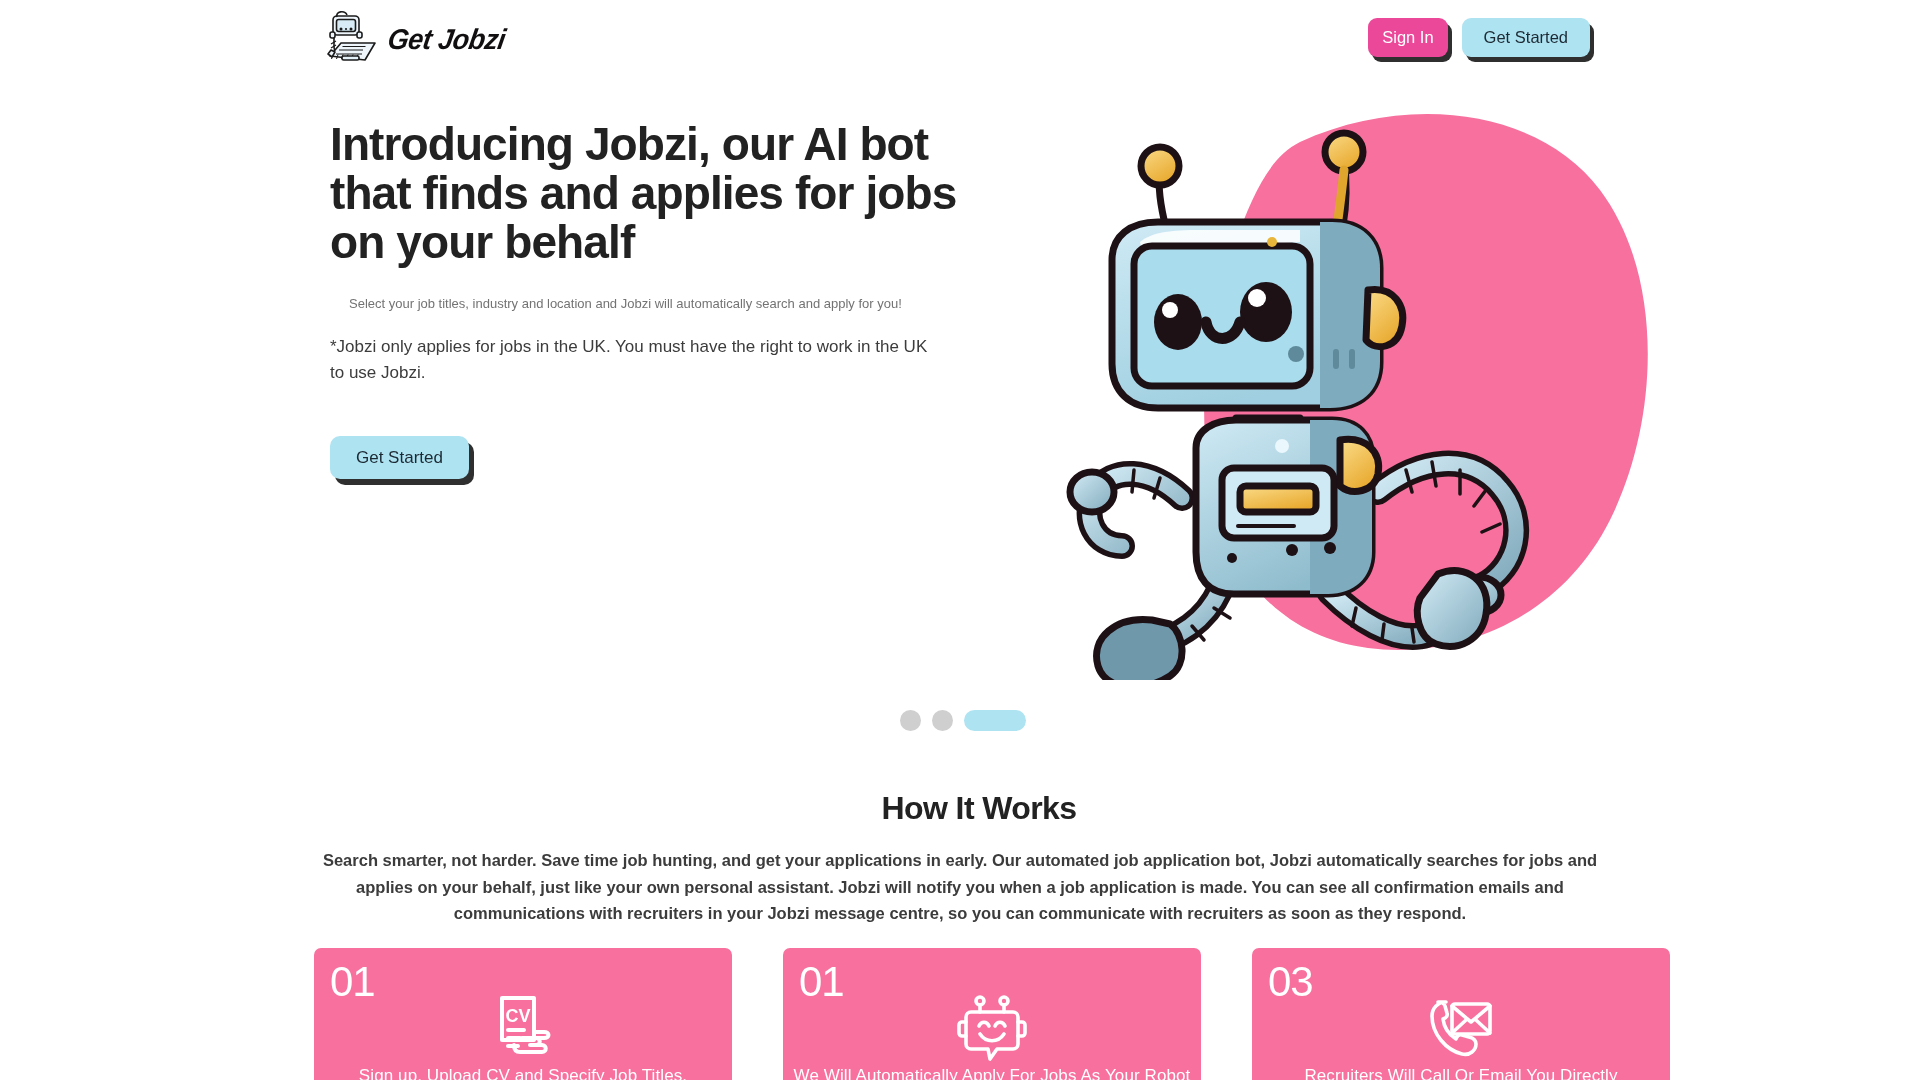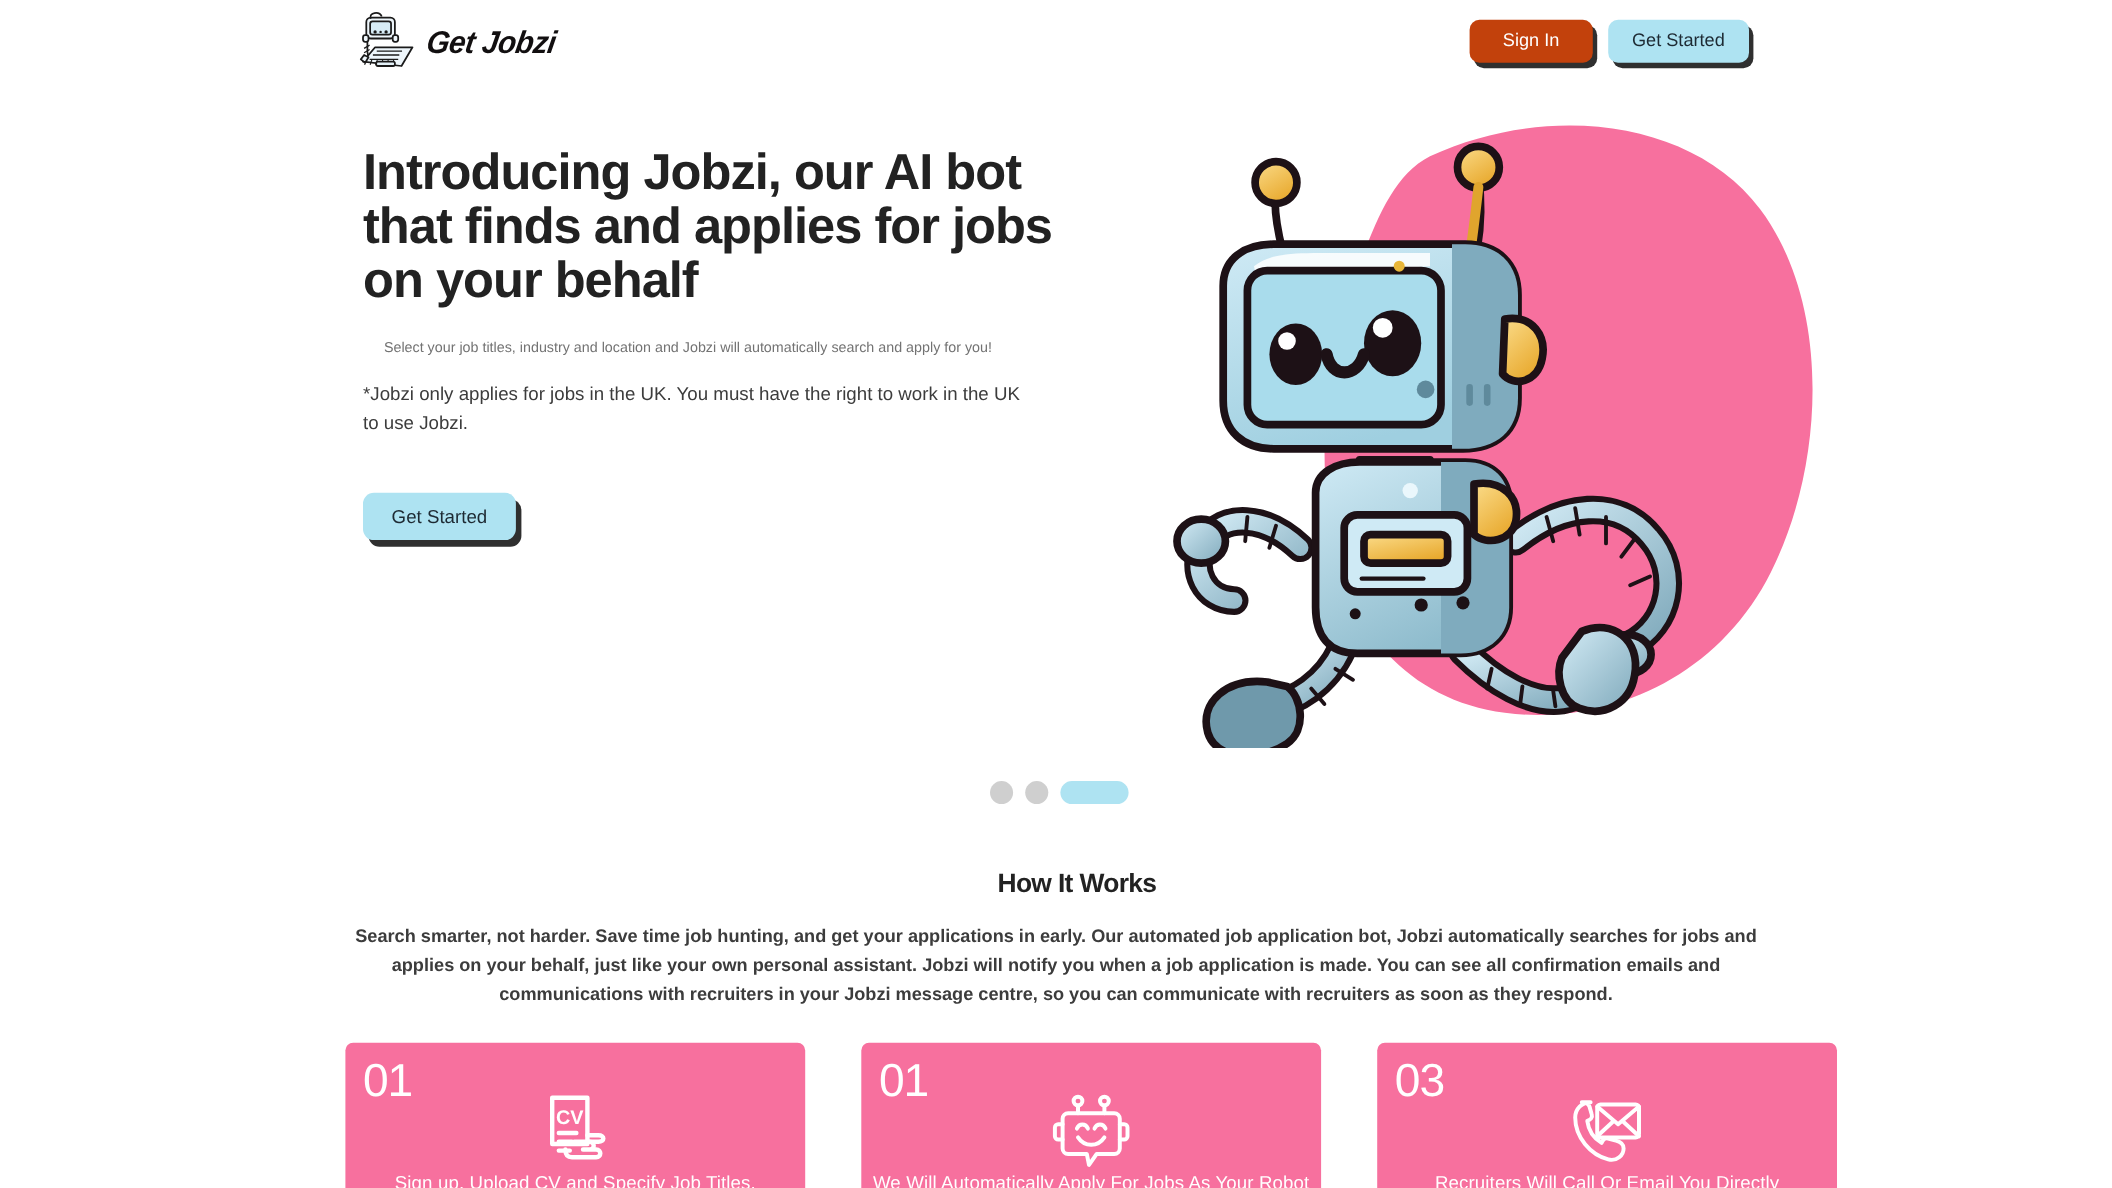--- a/index.html
+++ b/index.html
@@ -46,34 +46,34 @@
     display:flex;align-items:center;gap:14px;
   }
   .btn{
     position:relative;display:inline-flex;align-items:center;justify-content:center;
     border:none;outline:none;cursor:pointer;border-radius:9px;
     font-family:"Liberation Sans","DejaVu Sans",sans-serif;
     font-size:16.5px;line-height:1;white-space:nowrap;
     box-shadow:4px 5px 0 #2f2f2f;
   }
   .btn-signin{
-    background:#c2410c;color:#ffffff;
-    padding:11px 30px;
+    background:#ec4899;color:#ffffff;
+    padding:11px 14px;
   }
   .btn-getstarted-sm{
     background:#AEE3F2;color:#1d2a33;
     padding:11px 22px;
   }
 
   
   .hero{position:absolute;top:80px;left:0;width:1920px;height:680px;}
   .hero-copy{position:absolute;left:330px;top:40px;width:640px;}
   .hero-title{
     font-size:46px;line-height:1.07;font-weight:bold;color:#222222;
-    letter-spacing:-0.9px;margin-bottom:26px;margin-top:12px;
+    letter-spacing:-0.9px;margin-bottom:26px;
   }
   .hero-sub{
     font-size:13px;line-height:1.55;color:#737373;margin-bottom:20px;max-width:625px;margin-left:19px;
   }
   .hero-note{
     font-size:17px;line-height:1.55;color:#3c3c3c;max-width:615px;
   }
   .btn-hero{
     margin-top:50px;background:#AEE3F2;color:#1d2a33;
     padding:13px 26px;font-size:17px;border-radius:10px;
@@ -88,21 +88,21 @@
   .carousel{
     position:absolute;left:900px;top:630px;
     display:flex;align-items:center;gap:11px;
   }
   .dot{width:21px;height:21px;border-radius:50%;background:#cfcfcf;cursor:pointer;}
   .dot.active{width:62px;border-radius:11px;background:#AEE3F2;}
 
   
   .hiw{position:absolute;top:790px;left:0;width:1920px;}
   .hiw-title{
-    text-align:center;font-size:24px;font-weight:bold;color:#222;
+    text-align:center;font-size:32px;font-weight:bold;color:#222;
     letter-spacing:-0.6px;margin-bottom:20px;padding-left:38px;
   }
   .hiw-desc{
     width:1305px;margin:17px auto;text-align:center;
     font-size:16.5px;line-height:1.62;color:#3c3c3c;font-weight:bold;
   }
 
   .cards{
     position:absolute;top:948px;left:314px;
     display:flex;gap:51px;

